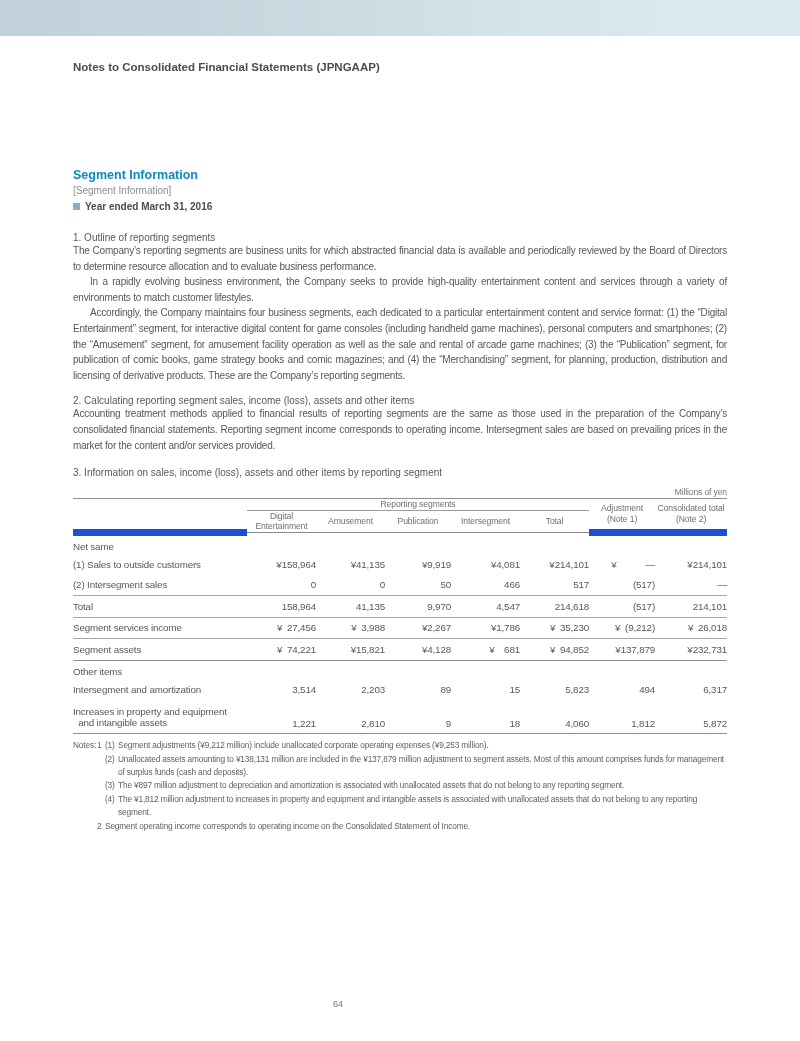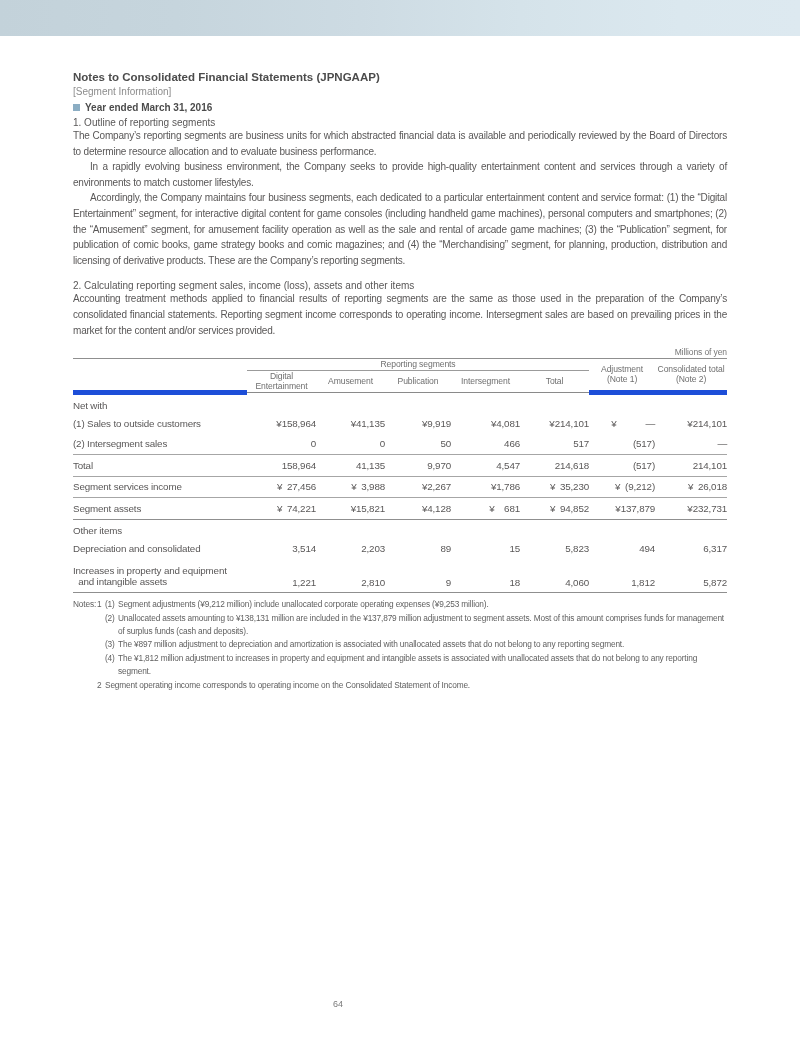--- a/index.html
+++ b/index.html
@@ -6,40 +6,40 @@
   * { box-sizing: border-box; }
   html,body { margin:0; padding:0; }
   body {
     width:800px; height:1041px; position:relative; background:#ffffff;
     font-family:"Liberation Sans", sans-serif; color:#595757; overflow:hidden;
   }
   .topbar {
     position:absolute; top:0; left:0; width:800px; height:36px;
     background:linear-gradient(90deg,#c3d2da 0%,#c6d5dd 22%,#cddbe3 45%,#d5e3ea 65%,#dbe8ef 85%,#dde9f0 100%);
   }
-  .content { position:absolute; left:73px; top:32px; width:654px; }
+  .content { position:absolute; left:73px; top:22px; width:654px; }
   .doc-title { margin:39px 0 0 0; font-size:11.5px; font-weight:bold; color:#4c4c4c; letter-spacing:0px; }
   .sec-title { margin-top:95px; font-size:12.5px; font-weight:bold; color:var(--accent); }
   .sec-sub { margin-top:3px; font-size:10px; color:#8c8c8c; }
   .year-row { margin-top:5px; display:flex; align-items:center; font-size:10px; font-weight:bold; color:#4c4c4c; }
   .bullet { width:7px; height:7px; background:var(--bullet); margin-right:5px; flex:none; }
-  .h3 { margin-top:4px; font-size:10px; }
+  .h3 { margin-top:20px; font-size:10px; }
   .paras p { margin:0; font-size:10px; line-height:15.6px; letter-spacing:-0.2px; text-align:justify; }
   .paras p.indent { text-indent:17px; }
   .gap2 { margin-top:12px; }
   .gap3 { margin-top:14px; }
   .unit { margin-top:9px; font-size:8.5px; color:#767676; text-align:right; letter-spacing:-0.1px; }
   table.seg { margin-top:1px; width:654px; border-collapse:collapse; table-layout:fixed; border-top:1px solid #8f8f8f; }
   table.seg th {
     font-weight:normal; font-size:8.6px; color:#6f6f6f; text-align:center;
     white-space:pre-line; letter-spacing:-0.1px; line-height:10.5px; vertical-align:middle; padding:0;
   }
   th.rs { padding:7px 0 5px; border-bottom:1px solid #9b9b9b; }
   th.colhead { padding:5px 0 7px; border-bottom:1px solid #8a8a8a; }
-  th.blank, th.side { border-bottom:5px solid #1d4ed8; }
+  th.blank, th.side { border-bottom:7px solid #1d4ed8; }
   table.seg td { font-size:9.8px; padding:4.5px 0; letter-spacing:-0.15px; }
   td.lbl { text-align:left; white-space:pre-wrap; line-height:11.5px; }
   td.num { text-align:right; white-space:pre; }
   tr.section td { padding:5px 0 2px; }
   tr.rule td { border-bottom:1px solid #a6a6a6; }
   tr.rule-dark td { border-bottom:1px solid #8f8f8f; }
   tr.tall td { vertical-align:bottom; padding-top:6px; }
   .notes { margin-top:5px; font-size:8.3px; line-height:13.4px; color:#5f5f5f; letter-spacing:-0.15px; }
   .nrow { display:flex; }
   .nprefix { width:24px; flex:none; }
@@ -51,38 +51,40 @@
   .pageno { position:absolute; top:999px; left:0; width:676px; text-align:center; font-size:9px; color:#7a7a7a; }
 </style>
 </head>
 <body>
 
 <div class="topbar"></div>
 
 <div class="content">
   <h1 class="doc-title">Notes to Consolidated Financial Statements (JPNGAAP)</h1>
 
+  <div class="sec-title">Segment Information</div>
   <div class="sec-sub">[Segment Information]</div>
   <div class="year-row">
     <span class="bullet"></span>
     <span>Year ended March 31, 2016</span>
   </div>
 
   <div class="h3">1. Outline of reporting segments</div>
   <div class="paras" id="part1-paras">
       <p>The Company’s reporting segments are business units for which abstracted financial data is available and periodically reviewed by the Board of Directors to determine resource allocation and to evaluate business performance.</p>
       <p class="indent">In a rapidly evolving business environment, the Company seeks to provide high-quality entertainment content and services through a variety of environments to match customer lifestyles.</p>
       <p class="indent">Accordingly, the Company maintains four business segments, each dedicated to a particular entertainment content and service format: (1) the “Digital Entertainment” segment, for interactive digital content for game consoles (including handheld game machines), personal computers and smartphones; (2) the “Amusement” segment, for amusement facility operation as well as the sale and rental of arcade game machines; (3) the “Publication” segment, for publication of comic books, game strategy books and comic magazines; and (4) the “Merchandising” segment, for planning, production, distribution and licensing of derivative products. These are the Company’s reporting segments.</p>
     </div>
 
   <div class="h3 gap2">2. Calculating reporting segment sales, income (loss), assets and other items</div>
   <div class="paras" id="part2-paras">
       <p>Accounting treatment methods applied to financial results of reporting segments are the same as those used in the preparation of the Company’s consolidated financial statements. Reporting segment income corresponds to operating income. Intersegment sales are based on prevailing prices in the market for the content and/or services provided.</p>
     </div>
 
+  <div class="h3 gap3">3. Information on sales, income (loss), assets and other items by reporting segment</div>
 
   <div class="unit">Millions of yen</div>
 
   <table class="seg">
     <colgroup>
       <col style="width:174px">
         <col style="width:69px">
         <col style="width:69px">
         <col style="width:66px">
       <col style="width:69px">
@@ -103,21 +105,21 @@
           <th class="colhead">Digital
 Entertainment</th>
           <th class="colhead">Amusement</th>
           <th class="colhead">Publication</th>
           <th class="colhead">Intersegment</th>
           <th class="colhead">Total</th>
         </tr>
     </thead>
     <tbody id="table-body">
         <tr class="section">
-          <td class="lbl">Net with</td>
+          <td class="lbl">Net same</td>
           <td class="num"></td>
           <td class="num"></td>
           <td class="num"></td>
           <td class="num"></td>
           <td class="num"></td>
           <td class="num"></td>
           <td class="num"></td>
         </tr>
         <tr class="plain">
           <td class="lbl">(1) Sales to outside customers</td>
@@ -173,21 +175,21 @@
           <td class="lbl">Other items</td>
           <td class="num"></td>
           <td class="num"></td>
           <td class="num"></td>
           <td class="num"></td>
           <td class="num"></td>
           <td class="num"></td>
           <td class="num"></td>
         </tr>
         <tr class="plain">
-          <td class="lbl">Depreciation and consolidated</td>
+          <td class="lbl">Intersegment and amortization</td>
           <td class="num">3,514</td>
           <td class="num">2,203</td>
           <td class="num">89</td>
           <td class="num">15</td>
           <td class="num">5,823</td>
           <td class="num">494</td>
           <td class="num">6,317</td>
         </tr>
         <tr class="rule-dark tall">
           <td class="lbl">Increases in property and equipment

